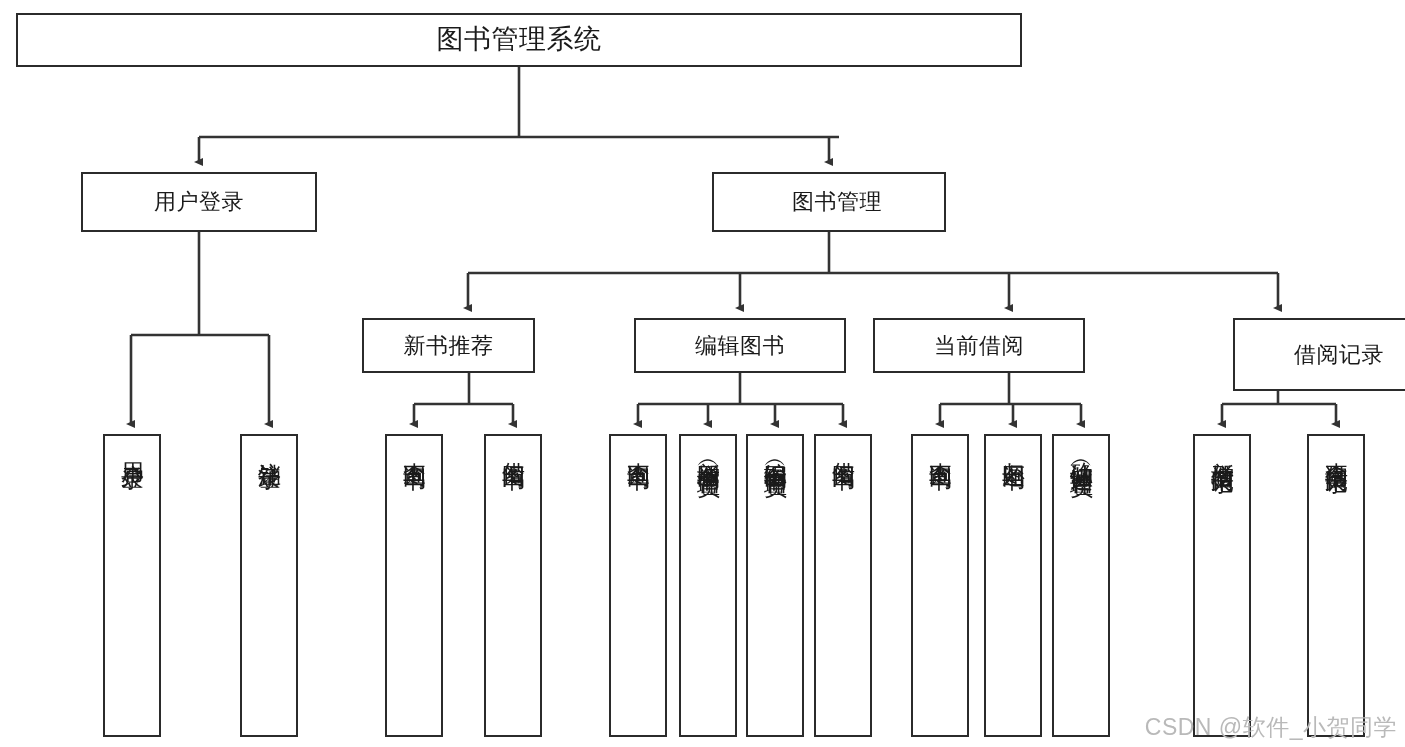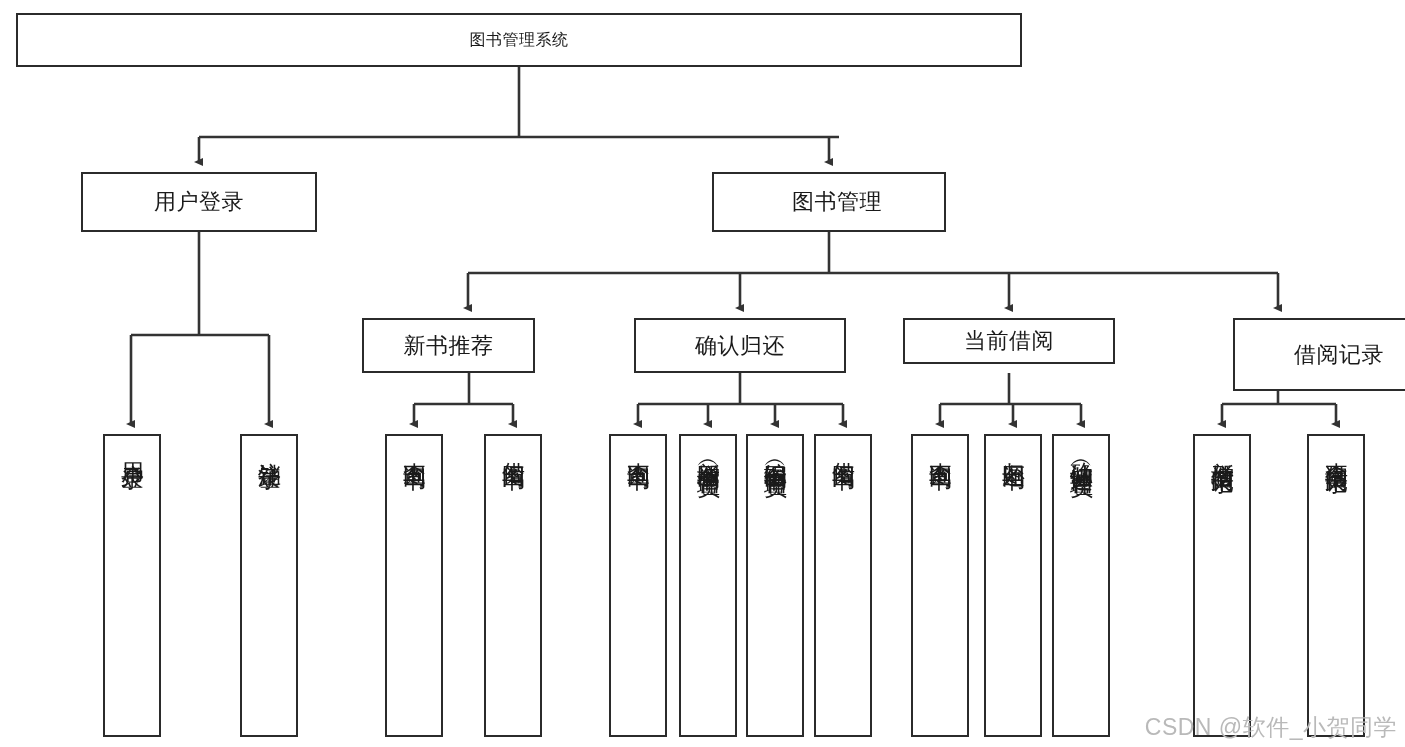--- a/index.html
+++ b/index.html
@@ -42,21 +42,21 @@
   .node .label {
     display: block;
     line-height: 1.18;
     letter-spacing: 0.5px;
   }
   .node.horiz .label {
     writing-mode: horizontal-tb;
     font-size: 22px;
   }
   .node.root .label {
-    font-size: 16px;
+    font-size: 27px;
   }
   .node.vert {
     padding: 8px 0;
     align-items: flex-start;
   }
   .node.vert .label {
     writing-mode: vertical-rl;
     text-orientation: upright;
     font-size: 23px;
     line-height: 1.12;
@@ -138,23 +138,23 @@
     <span class="label">用户登录</span>
   </div>
   <div class="node horiz" id="node-book-manage" style="left: 712px; top: 172px; width: 234px; height: 60px; padding-left: 16px;">
     <span class="label">图书管理</span>
   </div>
 
   <div class="node horiz" id="node-new-book-rec" style="left: 362px; top: 318px; width: 173px; height: 55px;">
     <span class="label">新书推荐</span>
   </div>
   <div class="node horiz" id="node-book-borrow" style="left: 634px; top: 318px; width: 212px; height: 55px;">
-    <span class="label">确认归还</span>
-  </div>
-  <div class="node horiz" id="node-current-borrow" style="left: 903px; top: 318px; width: 212px; height: 46px;">
+    <span class="label">编辑图书</span>
+  </div>
+  <div class="node horiz" id="node-current-borrow" style="left: 873px; top: 318px; width: 212px; height: 55px;">
     <span class="label">当前借阅</span>
   </div>
   <div class="node horiz" id="node-borrow-record" style="left: 1233px; top: 318px; width: 212px; height: 73px; font-family: Liberation Serif, serif;">
     <span class="label">借阅记录</span>
   </div>
 
   <div class="node vert" id="leaf-0" style="left: 103px; top: 434px; width: 58px; height: 303px;">
     <span class="label">用户登录</span>
   </div>
   <div class="node vert" id="leaf-1" style="left: 240px; top: 434px; width: 58px; height: 303px;">

